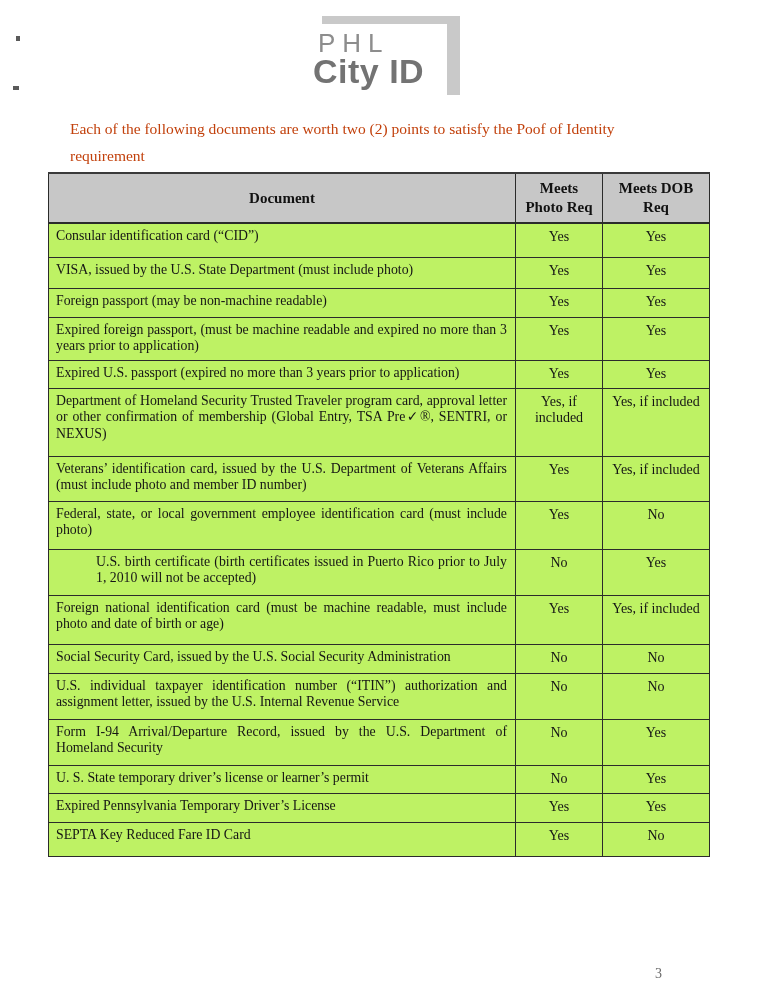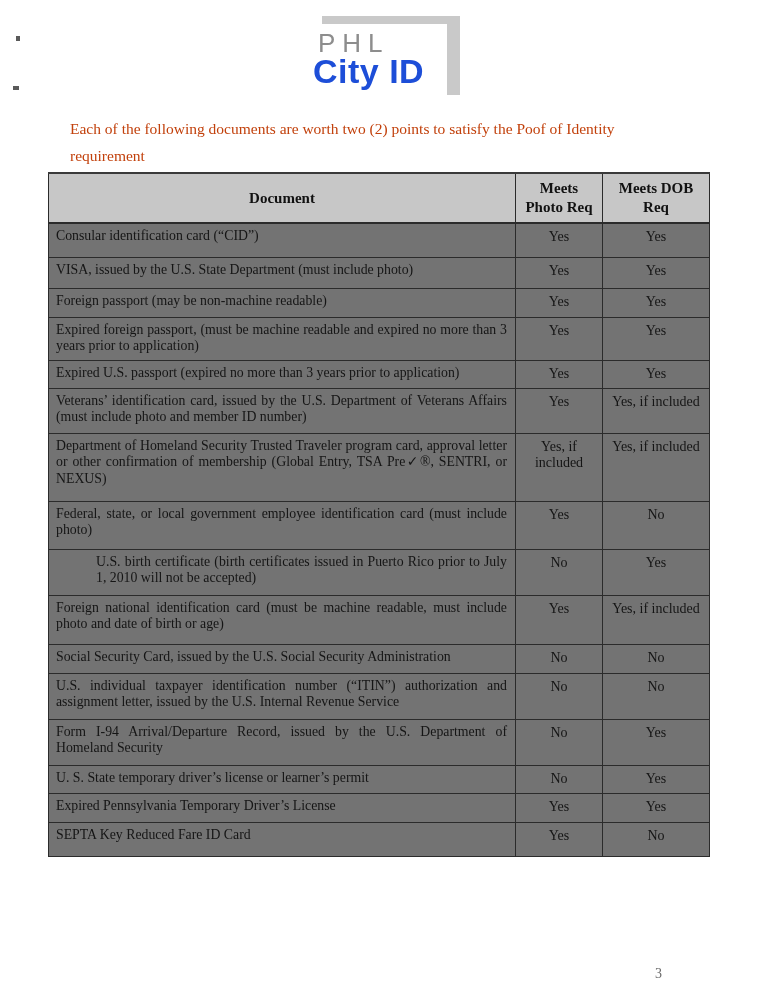--- a/index.html
+++ b/index.html
@@ -31,34 +31,34 @@
   .logo .phl {
     position: absolute; left: 6px; top: 12px;
     font-family: "Liberation Sans", sans-serif;
     font-size: 26px; font-weight: 400; letter-spacing: 7px;
     color: #8d8d8d;
   }
   .logo .cityid {
     position: absolute; left: 1px; top: 36px;
     font-family: "Liberation Sans", sans-serif;
     font-size: 34px; font-weight: 800; letter-spacing: 0.5px;
-    color: #1d4ed8;
+    color: #737373;
   }
 
   
   .intro {
     position: absolute; left: 70px; top: 115px; width: 620px;
     font-size: 15.5px; line-height: 27px; color: #c2410c;
   }
 
   
   .doc-table-wrap { position: absolute; left: 48px; top: 172px; width: 661px; }
   table.doc-table {
     width: 661px; table-layout: fixed; border-collapse: collapse;
-    background: #737373;
+    background: #bef264;
   }
   table.doc-table th, table.doc-table td {
     border: 1.5px solid #2b2b2b;
     vertical-align: top;
     font-size: 14px;
   }
   table.doc-table thead th {
     background: #c7c7c7;
     border-bottom: 2px solid #2b2b2b;
     border-top: 2px solid #3a3a3a;
@@ -141,27 +141,27 @@
           <td class="doc-cell" style="height: 43px;">Expired foreign passport, (must be machine readable and expired no more than 3 years prior to application)</td>
           <td class="val-cell">Yes</td>
           <td class="val-cell">Yes</td>
         </tr>
         <tr>
           <td class="doc-cell" style="height: 28px;">Expired U.S. passport (expired no more than 3 years prior to application)</td>
           <td class="val-cell">Yes</td>
           <td class="val-cell">Yes</td>
         </tr>
         <tr>
+          <td class="doc-cell" style="height: 68px;">Department of Homeland Security Trusted Traveler program card, approval letter or other confirmation of membership (Global Entry, TSA Pre✓®, SENTRI, or NEXUS)</td>
+          <td class="val-cell">Yes, if included</td>
+          <td class="val-cell">Yes, if included</td>
+        </tr>
+        <tr>
           <td class="doc-cell" style="height: 45px;">Veterans’ identification card, issued by the U.S. Department of Veterans Affairs (must include photo and member ID number)</td>
           <td class="val-cell">Yes</td>
-          <td class="val-cell">Yes, if included</td>
-        </tr>
-        <tr>
-          <td class="doc-cell" style="height: 68px;">Department of Homeland Security Trusted Traveler program card, approval letter or other confirmation of membership (Global Entry, TSA Pre✓®, SENTRI, or NEXUS)</td>
-          <td class="val-cell">Yes, if included</td>
           <td class="val-cell">Yes, if included</td>
         </tr>
         <tr>
           <td class="doc-cell" style="height: 48px;">Federal, state, or local government employee identification card (must include photo)</td>
           <td class="val-cell">Yes</td>
           <td class="val-cell">No</td>
         </tr>
         <tr>
           <td class="doc-cell" style="height: 46px; padding-left: 47px;">U.S. birth certificate (birth certificates issued in Puerto Rico prior to July 1, 2010 will not be accepted)</td>
           <td class="val-cell">No</td>

